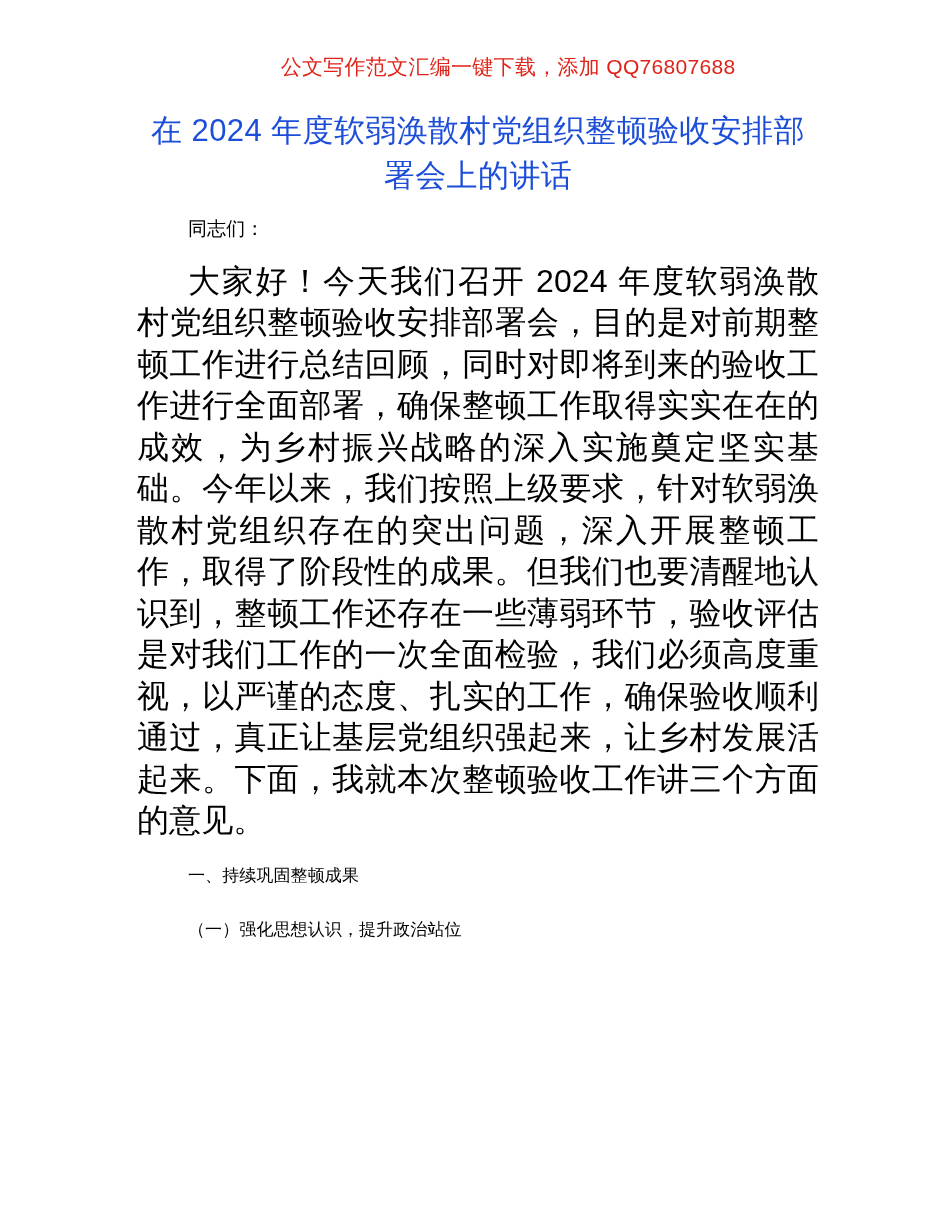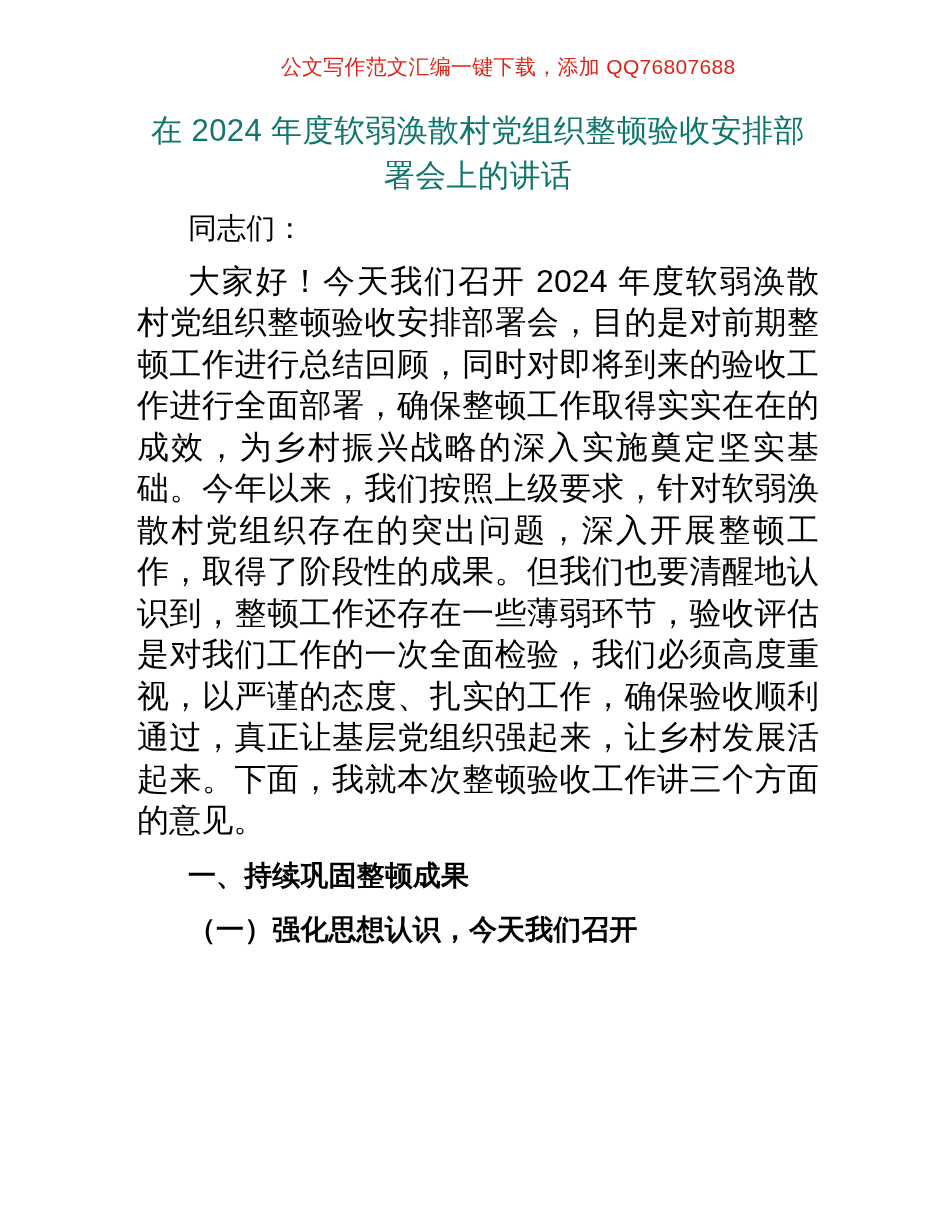--- a/index.html
+++ b/index.html
@@ -48,66 +48,66 @@
     width: 682px;
   }
 
   .doc-title {
     font-size: 31px;
     line-height: 45px;
     text-align: center;
     font-weight: 400;
     letter-spacing: 0.4px;
     margin: 0 0 6px 0;
-    color: #0f766e;
+    color: #1d4ed8;
   }
 
   .salutation {
-    font-size: 29px;
+    font-size: 19px;
     line-height: 41.5px;
     margin: 10px 0 0 0;
     text-indent: 51px;
     letter-spacing: 0.1px;
   }
 
   p.body-para {
     font-size: 32px;
     line-height: 41.5px;
     margin: 11px 0 0 0;
     text-indent: 51px;
     text-align: justify;
     text-justify: inter-ideograph;
     letter-spacing: 0.1px;
     word-break: break-all;
   }
 
   p.heading-1,
   p.heading-2 {
-    font-size: 28px;
+    font-size: 17px;
     line-height: 41.5px;
     margin: 13px 0 0 0;
     text-indent: 51px;
     letter-spacing: 0.1px;
-    font-weight: 700;
+    font-weight: 400;
   }
 </style>
 </head>
 <body>
 
 <div class="page">
 
   <div class="promo-banner" style="color: rgb(224, 35, 24);">公文写作范文汇编一键下载，添加 QQ76807688</div>
 
   <div class="doc">
 
     <h1 class="doc-title">在 2024 年度软弱涣散村党组织整顿验收安排部署会上的讲话</h1>
 
     <p class="salutation">同志们：</p>
 
     <p class="body-para">大家好！今天我们召开 2024 年度软弱涣散村党组织整顿验收安排部署会，目的是对前期整顿工作进行总结回顾，同时对即将到来的验收工作进行全面部署，确保整顿工作取得实实在在的成效，为乡村振兴战略的深入实施奠定坚实基础。今年以来，我们按照上级要求，针对软弱涣散村党组织存在的突出问题，深入开展整顿工作，取得了阶段性的成果。但我们也要清醒地认识到，整顿工作还存在一些薄弱环节，验收评估是对我们工作的一次全面检验，我们必须高度重视，以严谨的态度、扎实的工作，确保验收顺利通过，真正让基层党组织强起来，让乡村发展活起来。下面，我就本次整顿验收工作讲三个方面的意见。</p>
 
     <p class="heading-1">一、持续巩固整顿成果</p>
 
-    <p class="heading-2">（一）强化思想认识，今天我们召开</p>
+    <p class="heading-2">（一）强化思想认识，提升政治站位</p>
 
 
   </div>
 </div>
 
 </body></html>

